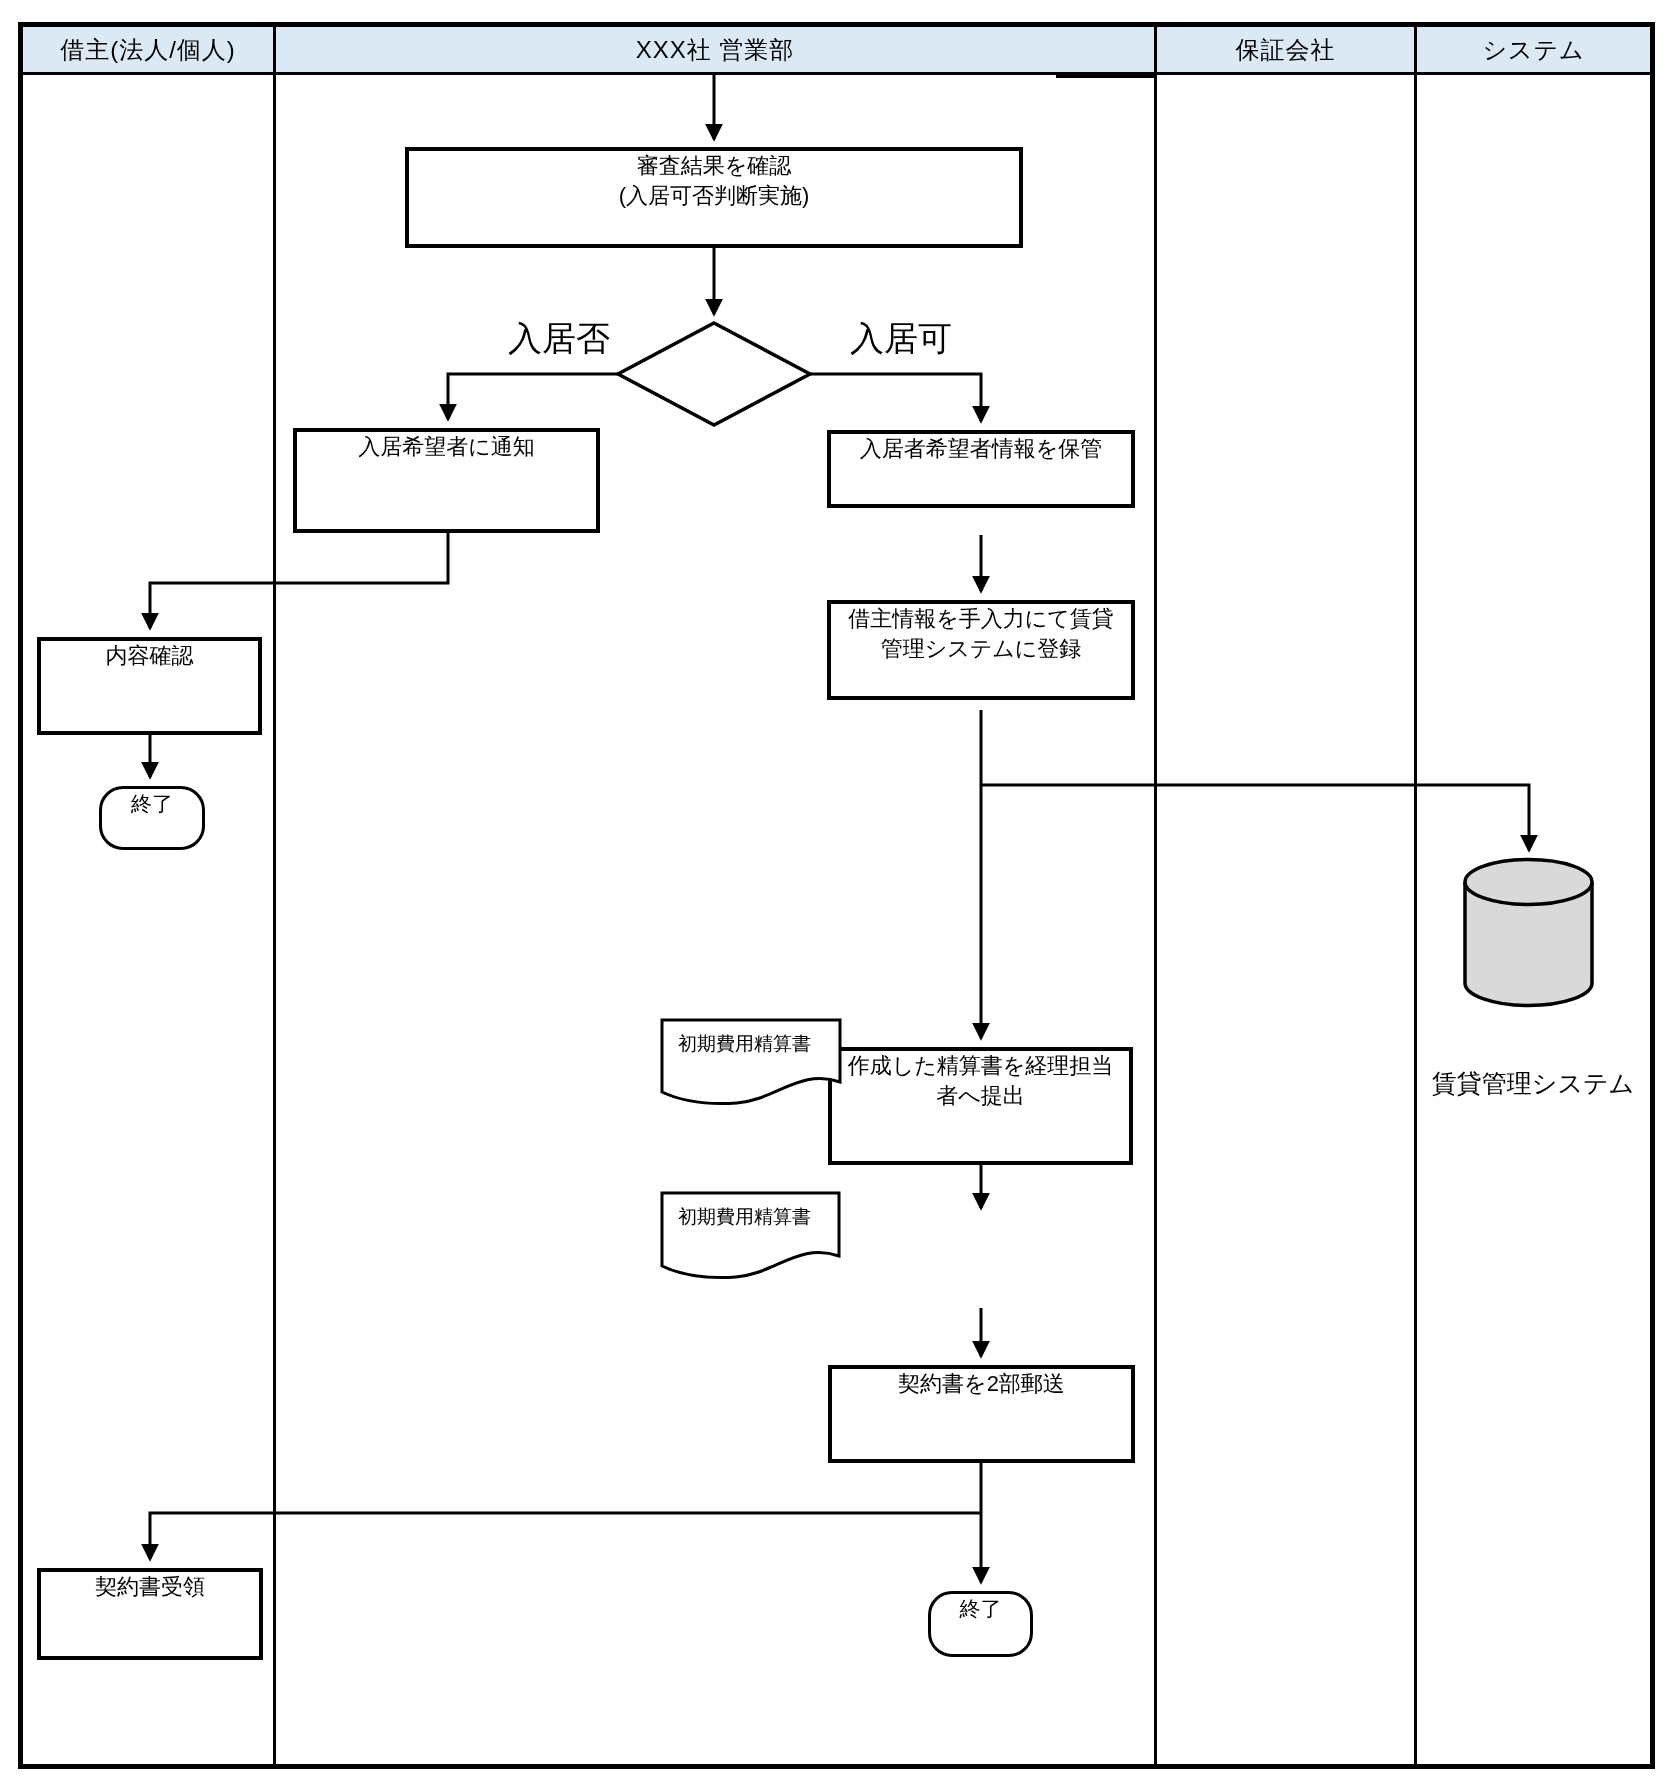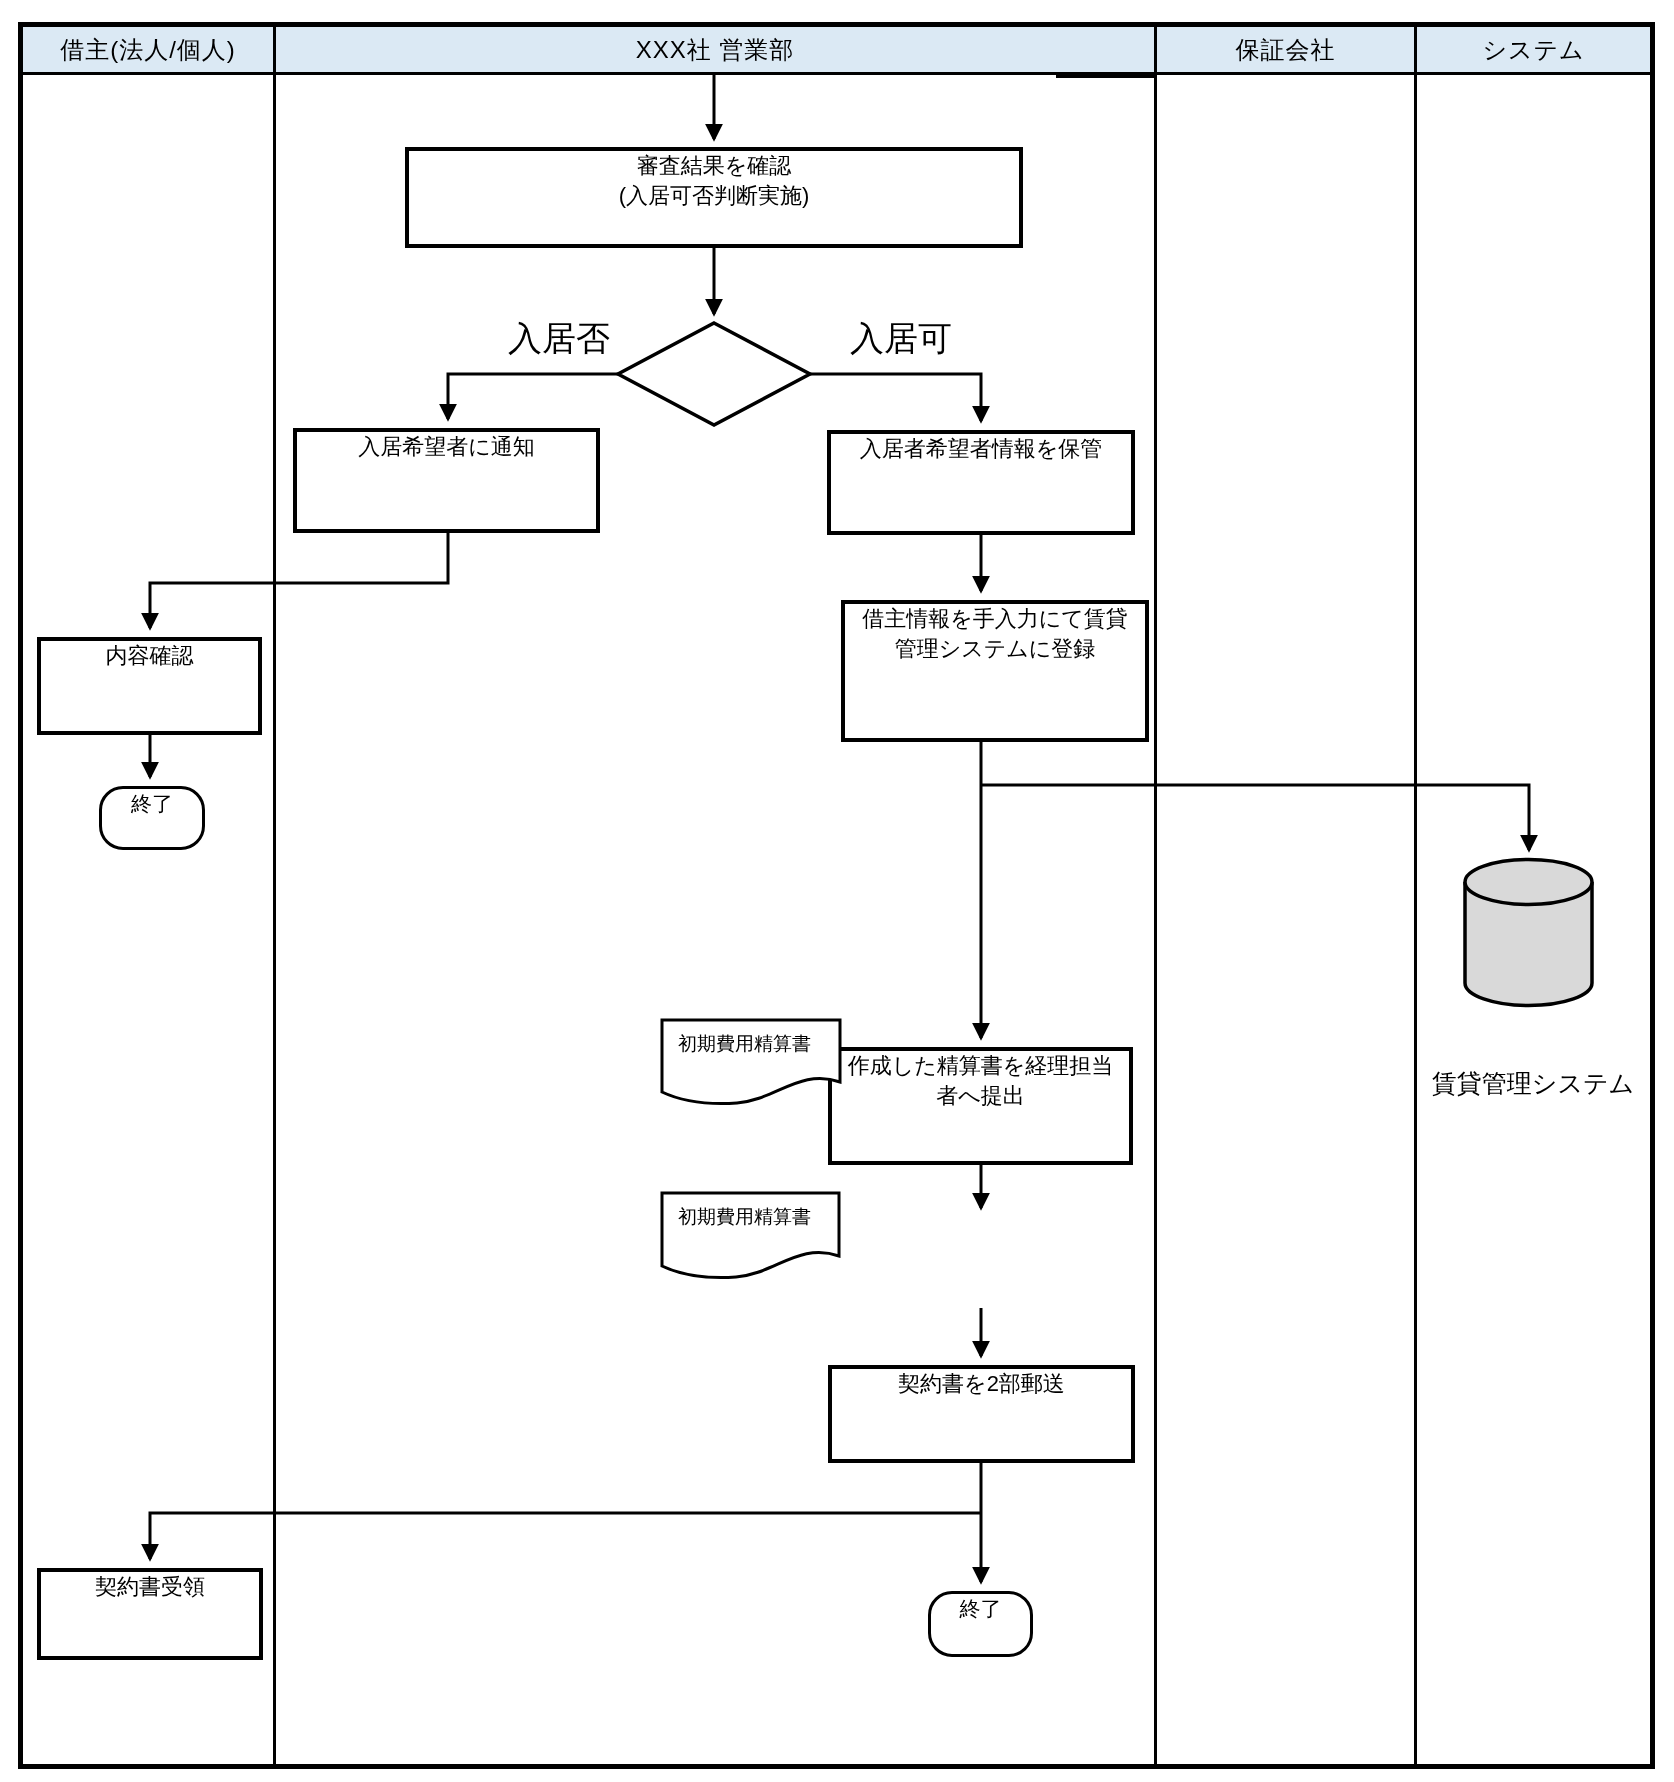--- a/index.html
+++ b/index.html
@@ -80,24 +80,24 @@
     <polygon class="shape" points="714,323 810,374 714,425 618,374" stroke-width="3.5"></polygon>
   </svg>
 
   <div class="node" style="left:405px;top:147px;width:618px;height:101px;">
     <span class="node-label">審査結果を確認
 (入居可否判断実施)</span>
   </div>
   <div class="node" style="left:293px;top:428px;width:307px;height:105px;">
     <span class="node-label">入居希望者に通知</span>
   </div>
-  <div class="node" style="left:827px;top:430px;width:308px;height:105px;font-family:Liberation Serif, serif;">
+  <div class="node" style="left:827px;top:430px;width:308px;height:78px;font-family:Liberation Serif, serif;">
     <span class="node-label">入居者希望者情報を保管</span>
   </div>
-  <div class="node" style="left:827px;top:600px;width:308px;height:142px;margin-left:14px;">
+  <div class="node" style="left:827px;top:600px;width:308px;height:100px;">
     <span class="node-label">借主情報を手入力にて賃貸
 管理システムに登録</span>
   </div>
   <div class="node" style="left:37px;top:637px;width:225px;height:98px;">
     <span class="node-label">内容確認</span>
   </div>
   <div class="node terminator" style="left:99px;top:786px;width:106px;height:64px;">
     <span class="node-label">終了</span>
   </div>
   <div class="node" style="left:828px;top:1047px;width:305px;height:118px;">

